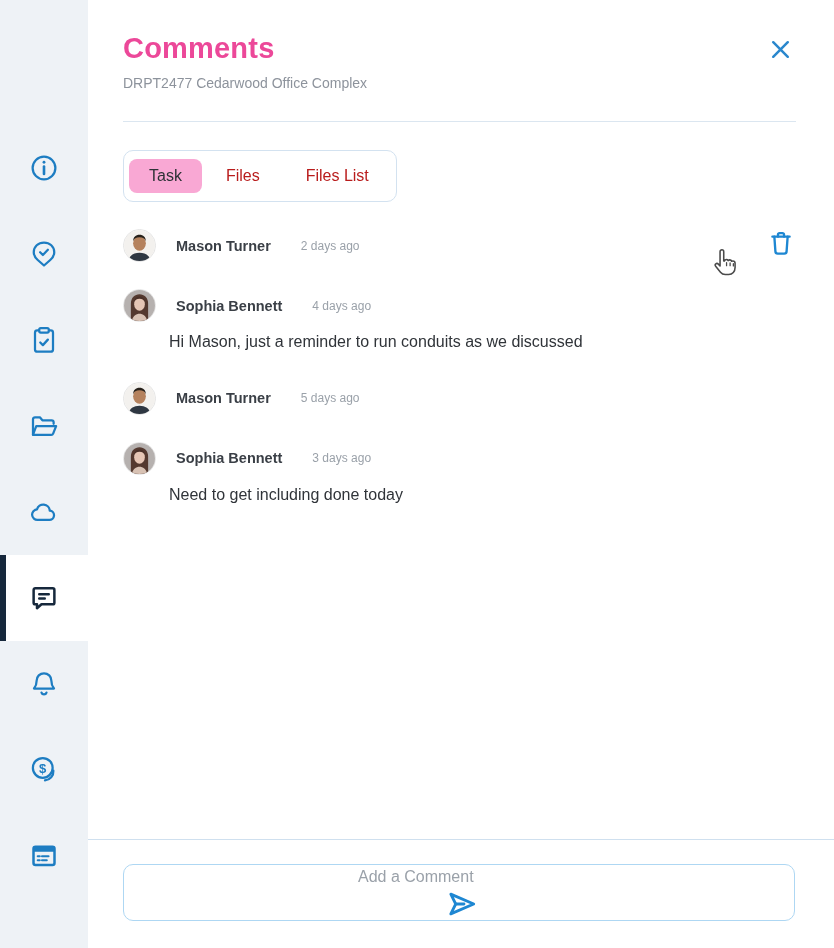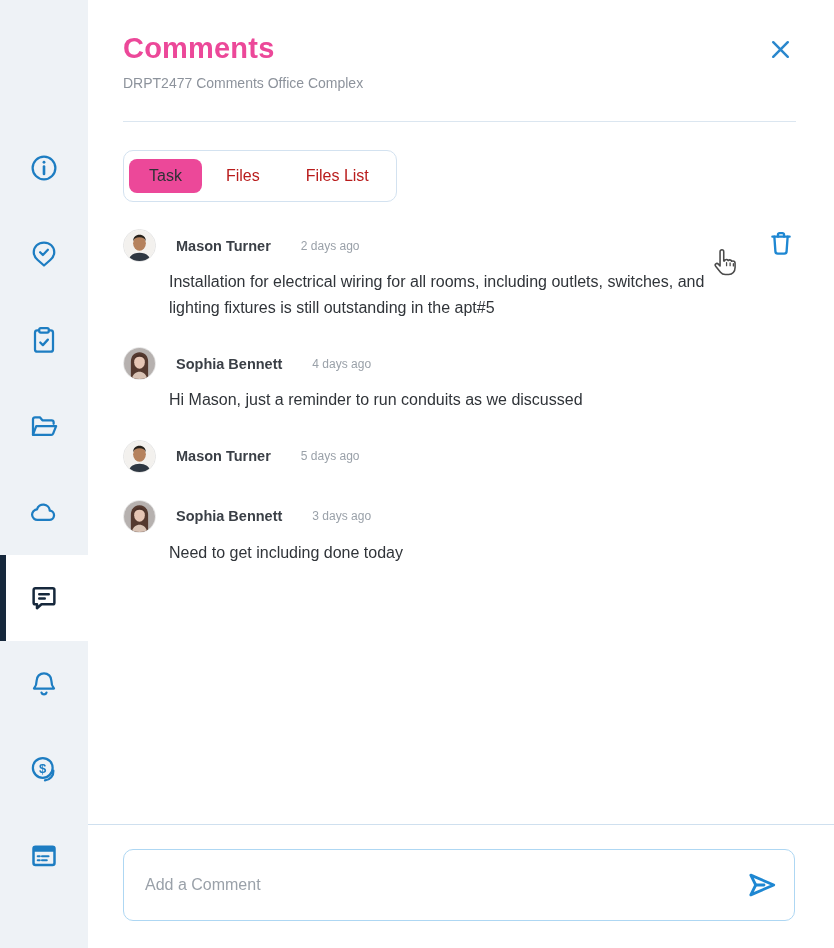--- a/index.html
+++ b/index.html
@@ -38,43 +38,43 @@
 
   
   .tabs {
     margin:28px 0 0 35px; display:inline-flex; align-items:center;
     border:1px solid #d3e2f0; border-radius:10px; padding:5px; gap:2px;
   }
   .tab {
     font-size:16px; padding:11px 22px; border-radius:8px; color:#b91c1c;
     background:none; border:none; cursor:pointer; font-family:inherit;
   }
-  .tab.active { background:#ec4899; color:#2d3136; padding:8px 20px; }
+  .tab.active { background:#f9a8d4; color:#2d3136; padding:8px 20px; }
 
   
   .comments { margin-top:27px; padding:0 39px 0 35px; position:relative; }
   .comment { position:relative; margin-bottom:27px; }
   .c-head { display:flex; align-items:center; gap:20px; }
   .avatar { width:33px; height:33px; border-radius:50%; overflow:hidden; flex:none; border:1px solid #e3e3e3; }
   .avatar svg { width:100%; height:100%; display:block; }
   .c-name { font-size:14.5px; font-weight:700; color:#3a3f46; }
   .c-time { font-size:12px; color:#9aa1a9; margin-left:10px; }
   .c-body { margin:7px 0 0 46px; font-size:16px; line-height:25.5px; color:#303439; max-width:585px; }
 
   .trash-btn { position:absolute; right:0; top:0; width:28px; height:30px; cursor:pointer; border:none; background:none; padding:0; }
   .mouse-cursor { position:absolute; right:52px; top:16px; width:34px; height:34px; pointer-events:none; }
 
   
   .composer {
     position:absolute; left:0; right:0; bottom:0;
     border-top:1px solid #cfe0ef; padding:24px 39px 27px 35px; background:#fff;
   }
   .composer-box {
-    height:72px; border:1.5px solid #aed7f3; border-radius:10px;
-    display:flex; align-items:center; padding:0 16px 0 21px;
+    height:57px; border:1.5px solid #aed7f3; border-radius:10px;
+    display:flex; align-items:center; padding:0 16px 0 21px;flex-direction:column;
   }
   .composer-box input {
     flex:1; border:none; outline:none; font-size:16px; color:#333;
     font-family:inherit; background:transparent;
   }
   .composer-box input::placeholder { color:#9aa1a9; opacity:1; }
   .send-btn { width:32px; height:32px; border:none; background:none; padding:0; cursor:pointer; flex:none; }
 </style>
 </head>
 <body>
@@ -165,21 +165,21 @@
       </svg>
     </span>
   </div>
 
 </nav>
 
 <main class="main">
 
   <header class="header">
     <h1 class="title">Comments</h1>
-    <div class="subtitle">DRPT2477 Comments Office Complex</div>
+    <div class="subtitle">DRPT2477 Cedarwood Office Complex</div>
     <button class="close-btn" aria-label="Close">
       <span>
         <svg viewBox="0 0 24 24" fill="none" stroke="#2a87cd" stroke-width="2.4" stroke-linecap="round">
           <path d="M5 5l14 14M19 5L5 19"></path>
         </svg>
       </span>
     </button>
     <div class="header-divider"></div>
   </header>
 
@@ -199,21 +199,20 @@
           <svg viewBox="0 0 36 36">
             <rect width="36" height="36" fill="#f3f1ee"></rect>
             <ellipse cx="18" cy="15.5" rx="7.4" ry="8.6" fill="#b5825e"></ellipse>
             <path d="M10.5 13c.2-5 3.2-7.6 7.5-7.6s7.3 2.6 7.5 7.6c-1-3-3.6-4.6-7.5-4.6s-6.5 1.6-7.5 4.6z" fill="#26201a"></path>
             <path d="M5 36c1-6.4 6.4-9.6 13-9.6S30 29.6 31 36z" fill="#2e3742"></path>
           </svg>
         </span>
         <span class="c-name">Mason Turner</span>
         <span class="c-time">2 days ago</span>
       </div>
-      <p class="c-body">Installation for electrical wiring for all rooms, including outlets, switches, and lighting fixtures is still outstanding in the apt#5</p>
       <button class="trash-btn" aria-label="Delete comment">
         <span>
           <svg viewBox="0 0 24 24" fill="none" stroke="#1e87d2" stroke-width="2" stroke-linecap="round" stroke-linejoin="round">
             <path d="M4.6 6.6h14.8"></path>
             <path d="M9.4 6.6V4.9a1.3 1.3 0 0 1 1.3-1.3h2.6a1.3 1.3 0 0 1 1.3 1.3v1.7"></path>
             <path d="M6.3 6.6l.9 12.6a2 2 0 0 0 2 1.9h5.6a2 2 0 0 0 2-1.9l.9-12.6"></path>
           </svg>
         </span>
       </button>
       <span class="mouse-cursor">

